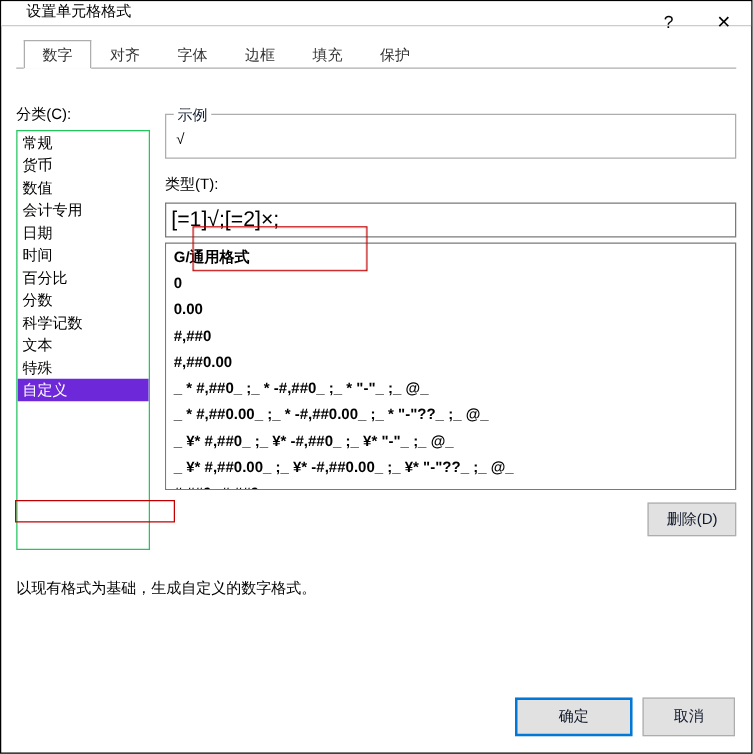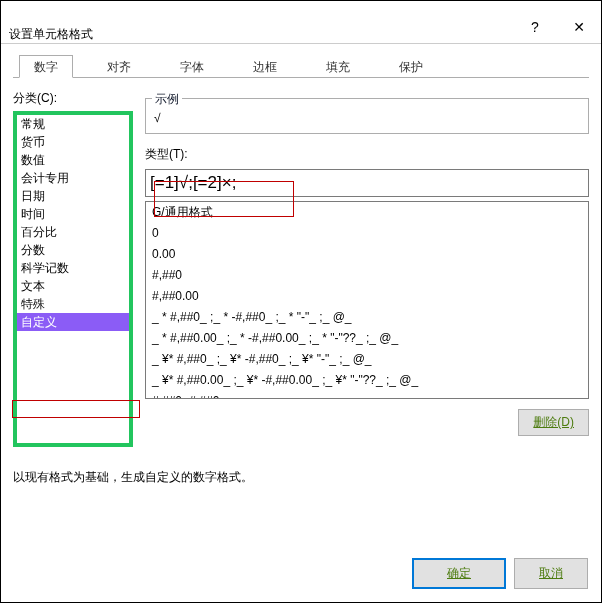--- a/index.html
+++ b/index.html
@@ -1,44 +1,44 @@
 <!DOCTYPE html>
 <html><head>
 <meta charset="utf-8">
 <style>
   * { box-sizing: border-box; margin: 0; padding: 0; font-family: "Microsoft YaHei", "SimSun", Arial, sans-serif; font-size: 12px; }
   body { background: #fff; width: 602px; height: 603px; overflow: hidden; border: 1px solid #000; }
-  .titlebar { height: 43px; display: flex; align-items: flex-end; padding-left: 8px; background: #fff; border-bottom: 1px solid #ccc; }
+  .titlebar { height: 20px; display: flex; align-items: flex-start; padding-left: 20px; background: #fff; border-bottom: 1px solid #ccc; }
   .titlebar .title { flex: 1; color: #000; }
   .titlebar .winbtn { width: 44px; height: 32px; display: flex; align-items: center; justify-content: center; font-size: 14px; color: #000; cursor: pointer; }
   .content { padding: 10px 12px 0 12px; }
-  .tabs { display: flex; border-bottom: 1px solid #ADADAD; height: 24px; margin-bottom: 12px; padding-left: 6px; gap: 19px; }
+  .tabs { display: flex; border-bottom: 1px solid #ADADAD; height: 24px; margin-bottom: 28px; padding-left: 6px; }
   .tab { padding: 3px 14px; color: #333; border: 1px solid transparent; border-bottom: none; position: relative; top: 1px; cursor: pointer; }
   .tab.active { background: #fff; border-color: #ADADAD; border-bottom: 1px solid #fff; }
   .body { display: flex; gap: 12px; }
-  .left { width: 120px; }
+  .left { width: 107px; }
   .label-row { margin-bottom: 4px; color: #000; }
-  .catlist { border: 4px solid #22c55e; height: 336px; overflow-y: scroll; background: #fff; }
+  .catlist { border: 1px solid #22c55e; height: 336px; overflow-y: scroll; background: #fff; }
   .catlist::-webkit-scrollbar { width: 17px; }
   .catlist::-webkit-scrollbar-track { background: #f0f0f0; }
   .catlist::-webkit-scrollbar-thumb { background: #c1c1c1; }
   .catitem { padding: 1px 4px; cursor: pointer; line-height: 16px; }
-  .catitem.selected { background: #8b5cf6; color: #fff; }
+  .catitem.selected { background: #6d28d9; color: #fff; }
   .right { flex: 1; }
   .samplebox { border: 1px solid #ADADAD; padding: 6px 8px 8px 8px; margin-top: 8px; margin-bottom: 12px; position: relative; }
   .samplebox .legend { position: absolute; top: -8px; left: 6px; background: #fff; padding: 0 3px; color: #0f172a; }
   .sampleval { padding-top: 6px; }
   .typeinput { width: 100%; border: 1px solid #7A7A7A; padding: 3px 4px; margin-top: 2px; font-size: 17px; }
-  .fmtlist { border: 1px solid #7A7A7A; height: 198px; margin-top: 4px; overflow-y: scroll; background: #fff; }
+  .fmtlist { border: 1px solid #7A7A7A; height: 198px; margin-top: 4px; overflow-y: scroll; background: #fff; font-weight: bold; }
   .fmtlist::-webkit-scrollbar { width: 17px; }
   .fmtlist::-webkit-scrollbar-track { background: #f0f0f0; }
   .fmtlist::-webkit-scrollbar-thumb { background: #c1c1c1; }
   .fmtitem { padding: 2px 6px; cursor: pointer; line-height: 17px; white-space: nowrap; }
   .delrow { display: flex; justify-content: flex-end; margin-top: 10px; }
-  .btn { background: #E1E1E1; border: 1px solid #ADADAD; padding: 4px 14px; cursor: pointer; color: #4d7c0f; text-decoration: underline; }
+  .btn { background: #E1E1E1; border: 1px solid #ADADAD; padding: 4px 14px; cursor: pointer; color: #0f172a; }
   .hint { margin-top: 22px; color: #000; }
   .footer { position: absolute; bottom: 14px; right: 14px; display: flex; gap: 8px; }
   .footer .btn { padding: 6px 24px; }
   .footer .btn.primary { border: 2px solid #0078D7; padding: 5px 33px; }
   .redbox1 { position: absolute; border: 1px solid #C00000; pointer-events: none; left: 12px; top: 400px; width: 128px; height: 18px; }
   .redbox2 { position: absolute; border: 1px solid #C00000; pointer-events: none; left: 154px; top: 181px; width: 140px; height: 36px; }
 </style>
 </head>
 <body>
 

